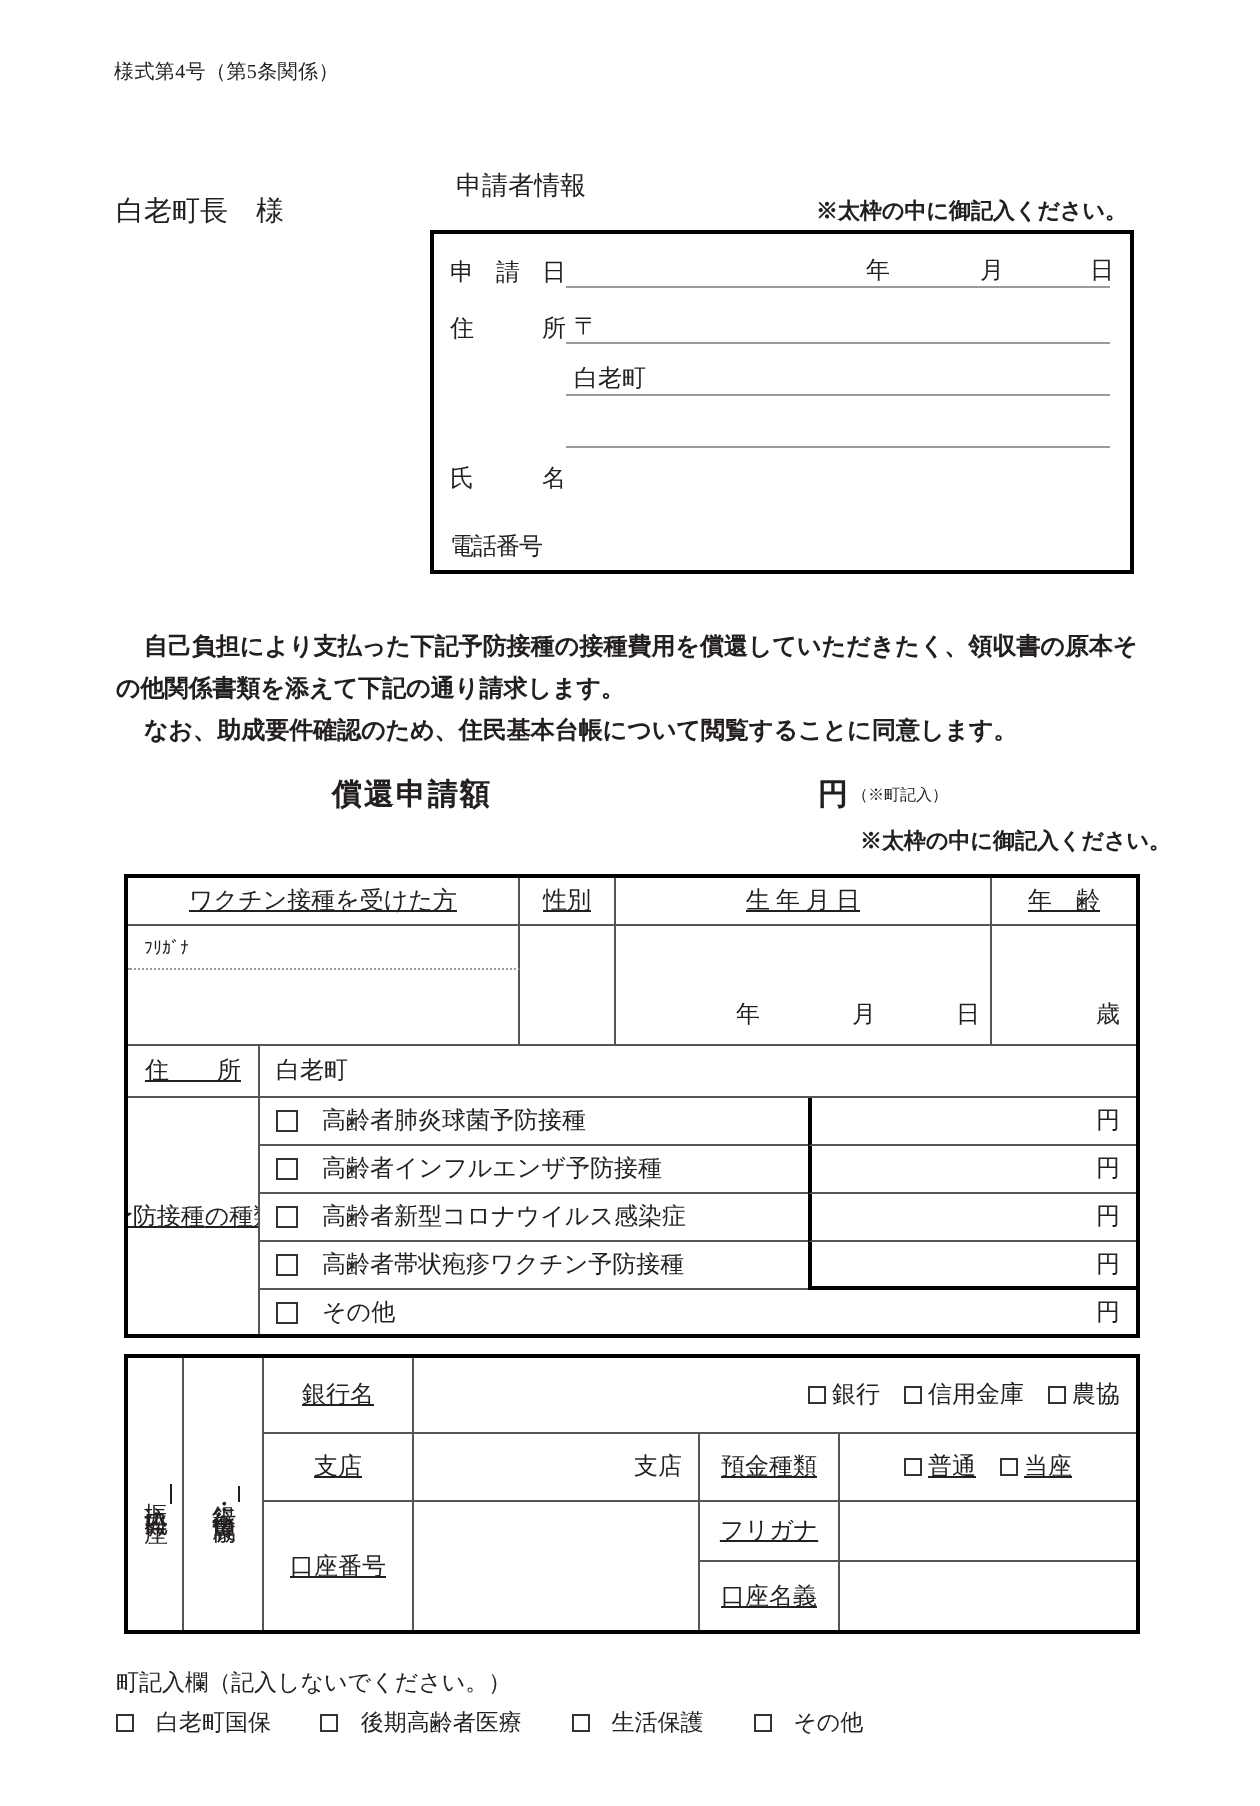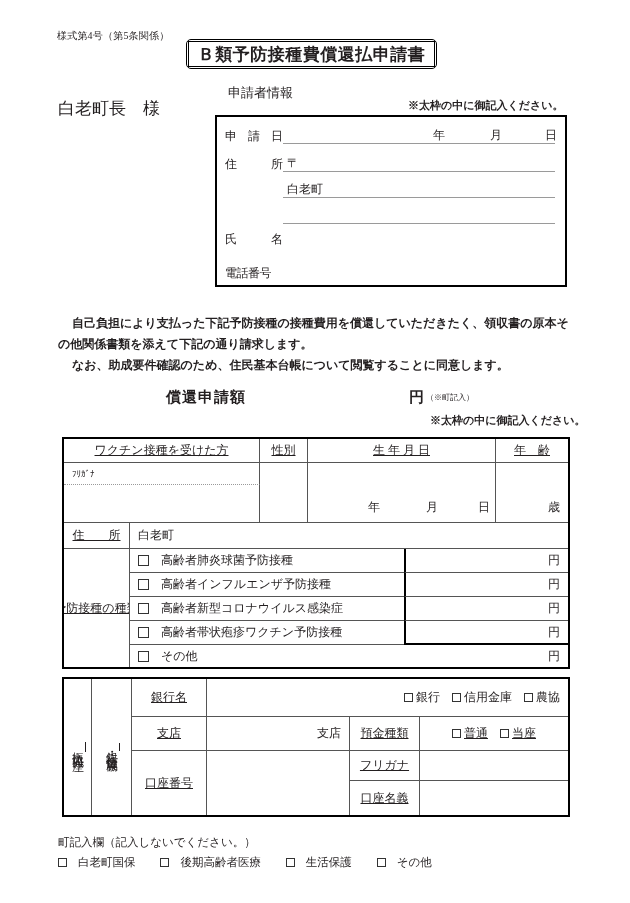--- a/index.html
+++ b/index.html
@@ -53,21 +53,21 @@
     font-size: 17px;
     font-weight: bold;
     letter-spacing: 0.5px;
     white-space: nowrap;
   }
 
   .addressee {
     position: absolute;
     left: 58px;
     top: 97px;
-    font-size: 17px;
+    font-size: 14px;
     white-space: nowrap;
   }
   .applicant-caption {
     position: absolute;
     left: 228px;
     top: 84px;
     font-size: 13px;
     white-space: nowrap;
   }
   .note-right-1 {
@@ -244,23 +244,20 @@
   .footer p { margin: 0; }
   .footer .opts span { margin-right: 11px; }
 </style>
 </head>
 <body>
 
 <div class="page">
 
   <div class="form-no">様式第4号（第5条関係）</div>
 
-  <div class="title-box">
-    <div class="title-inner">Ｂ類予防接種費償還払申請書</div>
-  </div>
 
   <div class="addressee">白老町長　様</div>
   <div class="applicant-caption">申請者情報</div>
   <div class="note-right-1">※太枠の中に御記入ください。</div>
 
   <div class="applicant-box">
 
     <div class="ap-row" style="top:6px; left:0; width:348px;">
       <div class="ap-label">
         <span>申</span>

